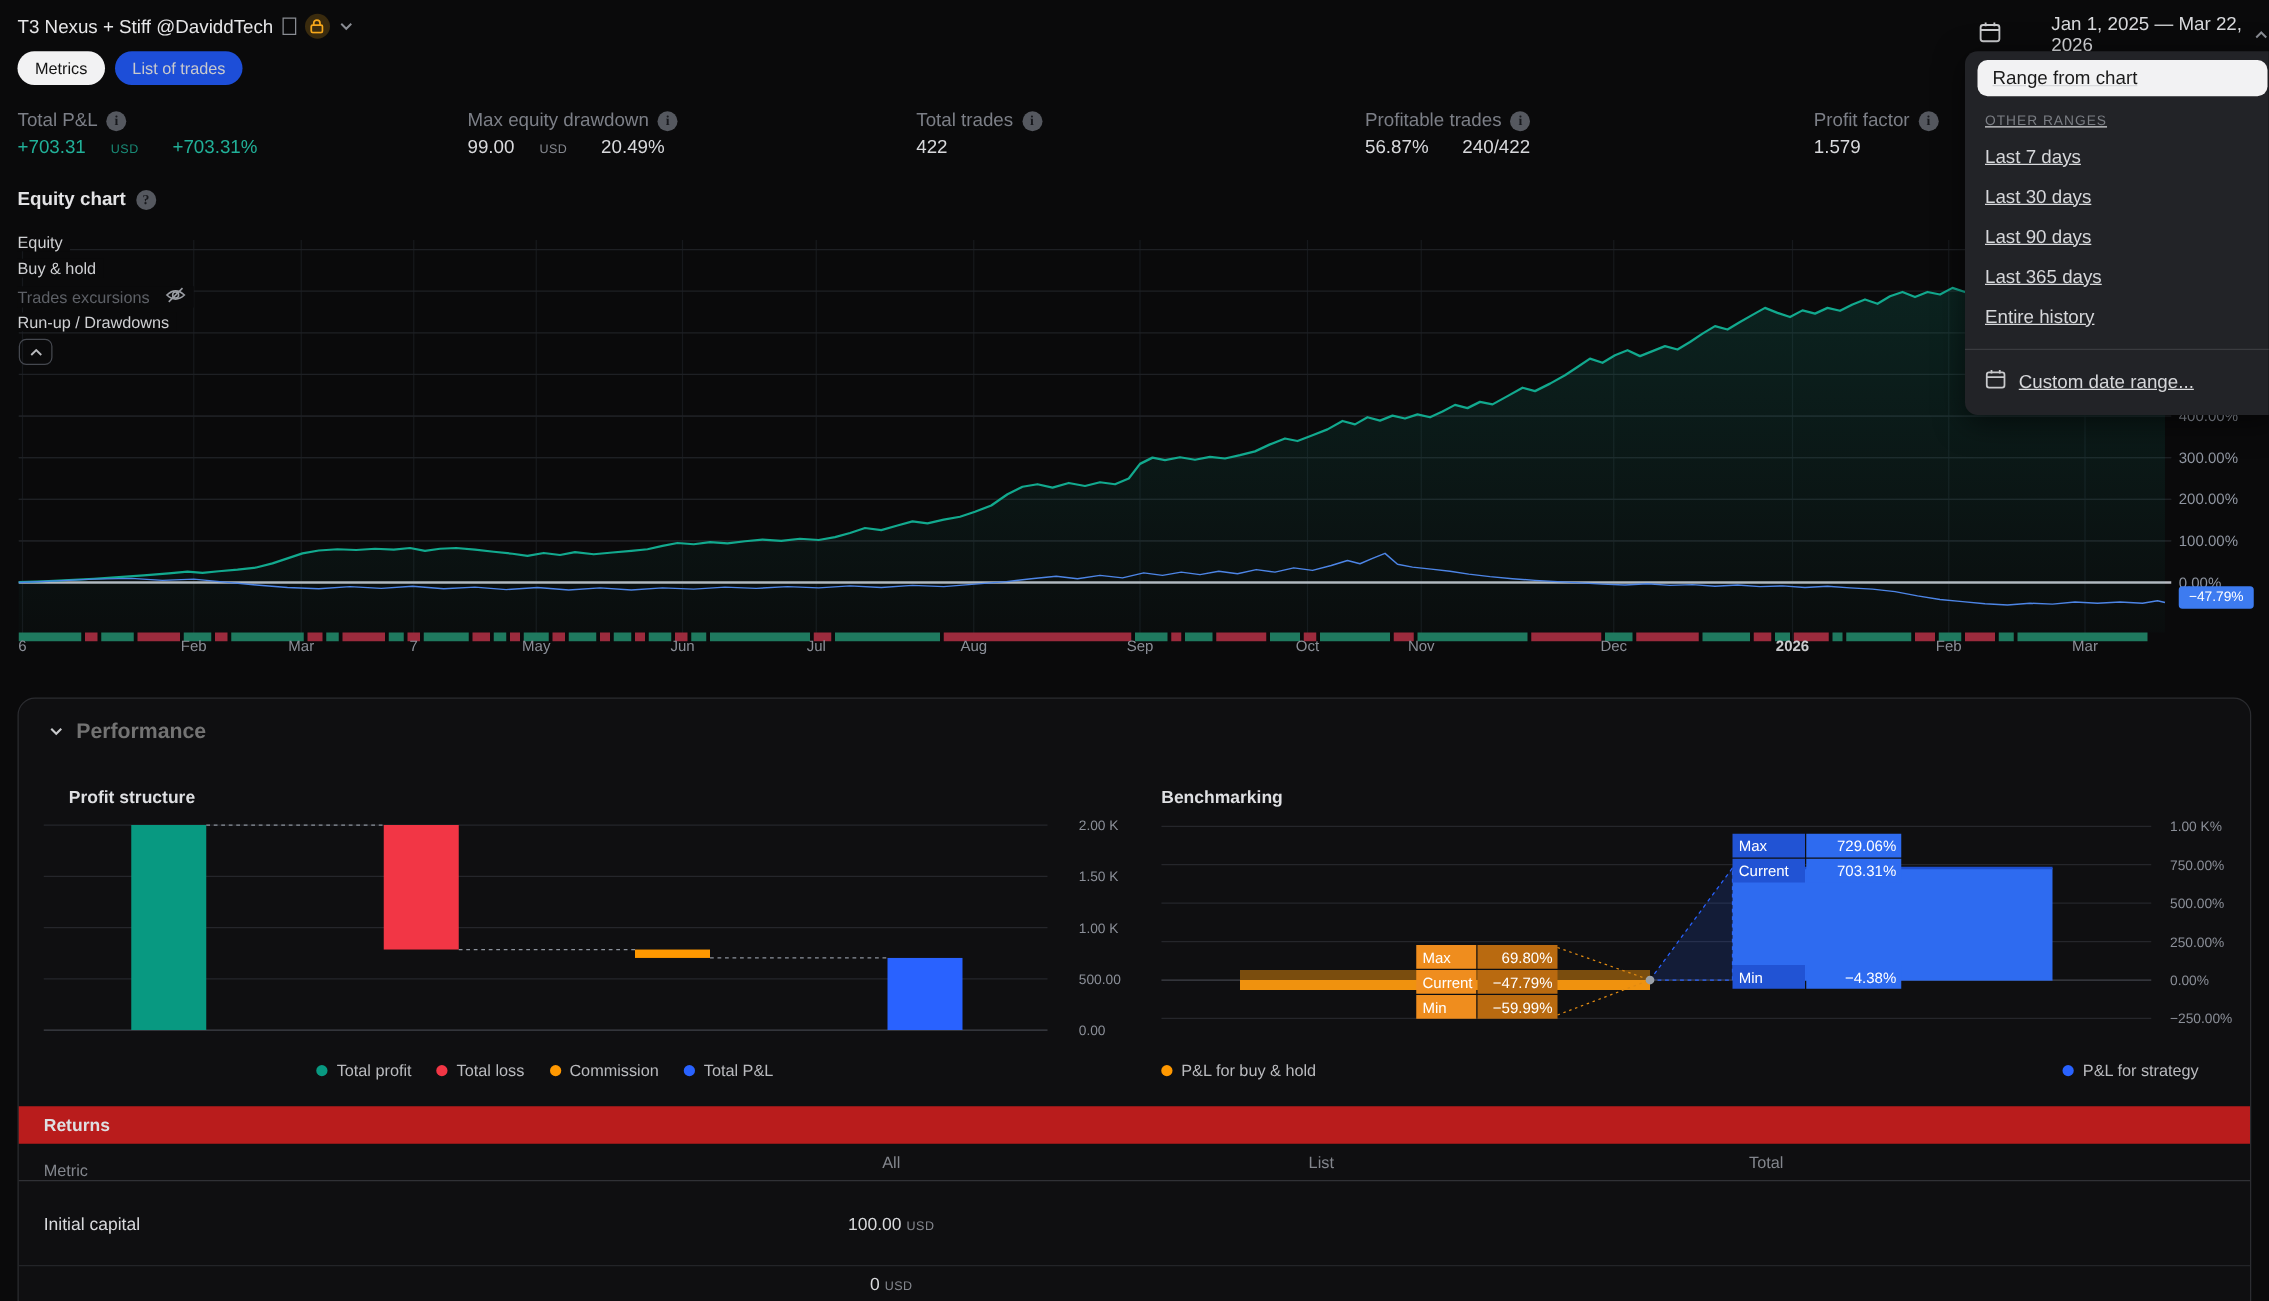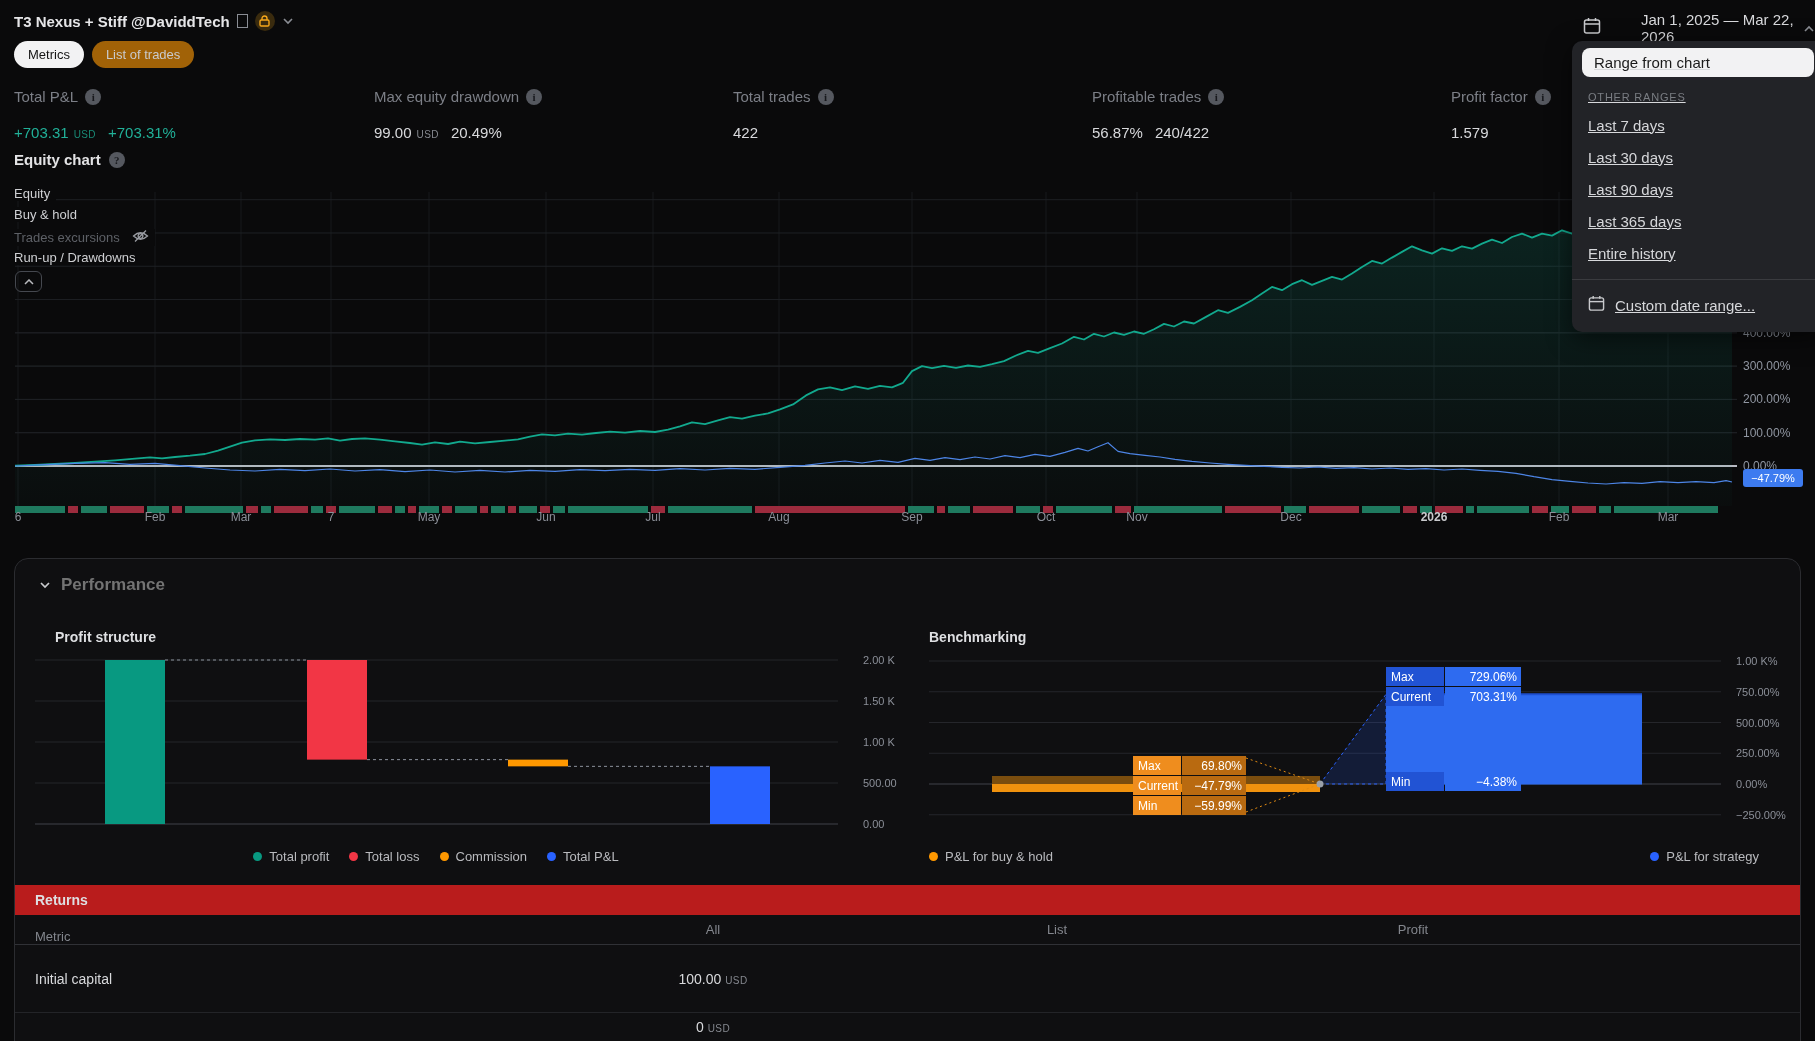--- a/index.html
+++ b/index.html
@@ -1,38 +1,38 @@
 <!DOCTYPE html>
 <html><head>
 <meta charset="utf-8">
 <style>
   * { margin:0; padding:0; box-sizing:border-box; }
   html,body { width:1815px; height:1041px; background:#0a0a0b; overflow:hidden;
               font-family:"Liberation Sans", sans-serif; color:#d8d9dc; position:relative; }
 
   
   .title-row { position:absolute; left:14px; top:11px; display:flex; align-items:center; gap:7px; }
-  .strategy-title { font-size:15px; font-weight:bold; color:#e6e6e8; }
+  .strategy-title { font-size:15px; font-weight:normal; color:#e6e6e8; }
   .tofu { width:11px; height:14px; border:1.5px solid #8a8d94; display:inline-block; }
   .lock-badge { width:20px; height:20px; border-radius:50%; background:#3a2b0e; display:flex; align-items:center; justify-content:center; }
   .chev { display:inline-flex; }
   .date-control { position:absolute; top:11px; left:1583px; display:flex; align-items:center; gap:8px; cursor:pointer; }
   .date-text { font-size:15px; color:#d8d9dc;margin-left:32px; }
 
   
   .tabs { position:absolute; left:14px; top:41px; display:flex; gap:8px; }
   .pill { height:27px; border-radius:14px; padding:0 14px; font-size:13px; display:flex; align-items:center; cursor:pointer; }
   .pill.sel { background:#f2f2f3; color:#141414; }
-  .pill.unsel { background:#a16207; color:#c9cacd; }
+  .pill.unsel { background:#1d4ed8; color:#c9cacd; }
 
   
   .stat { position:absolute; top:88px; }
   .st0{left:14px}.st1{left:374px}.st2{left:733px}.st3{left:1092px}.st4{left:1451px}
   .stat-label { display:flex; align-items:center; gap:7px; font-size:15px; color:#7c7f87; }
-  .stat-value { margin-top:19px; font-size:15px; color:#d8d9dc; display:flex; align-items:baseline; gap:5px; }
+  .stat-value { margin-top:4px; font-size:15px; color:#d8d9dc; display:flex; align-items:baseline; gap:20px; }
   .green { color:#21b098; }
   .unit { font-size:10px; letter-spacing:.4px; color:#85888f; }
   .unit.g { color:#198a76; }
   .v2 { margin-left:7px; }
   .info-i { width:16px; height:16px; border-radius:50%; background:#55585f; color:#17181c; font-size:11px; font-weight:bold;
             display:inline-flex; align-items:center; justify-content:center; font-family:"Liberation Serif", serif; }
 
   
   .eq-title { position:absolute; left:14px; top:151px; display:flex; align-items:center; gap:8px;
               font-size:15px; font-weight:bold; color:#e3e3e5; }
@@ -452,21 +452,21 @@
       </span>
     </div>
 
   <div class="returns-band">
       <span>Returns</span>
     </div>
   <div class="returns-head">
     <span class="cell-metric" style="top:14px;transform:none;">Metric</span>
     <span class="col-all head-c">All</span>
     <span class="col-long head-c">List</span>
-    <span class="col-short head-c">Profit</span>
+    <span class="col-short head-c">Total</span>
   </div>
   <div class="rrow row1">
     <span class="cell-metric">Initial capital</span>
     <span class="col-all val">
         <span>100.00</span>
         <span class="unit">USD</span>
       </span>
   </div>
   <div class="rrow row2">
 

